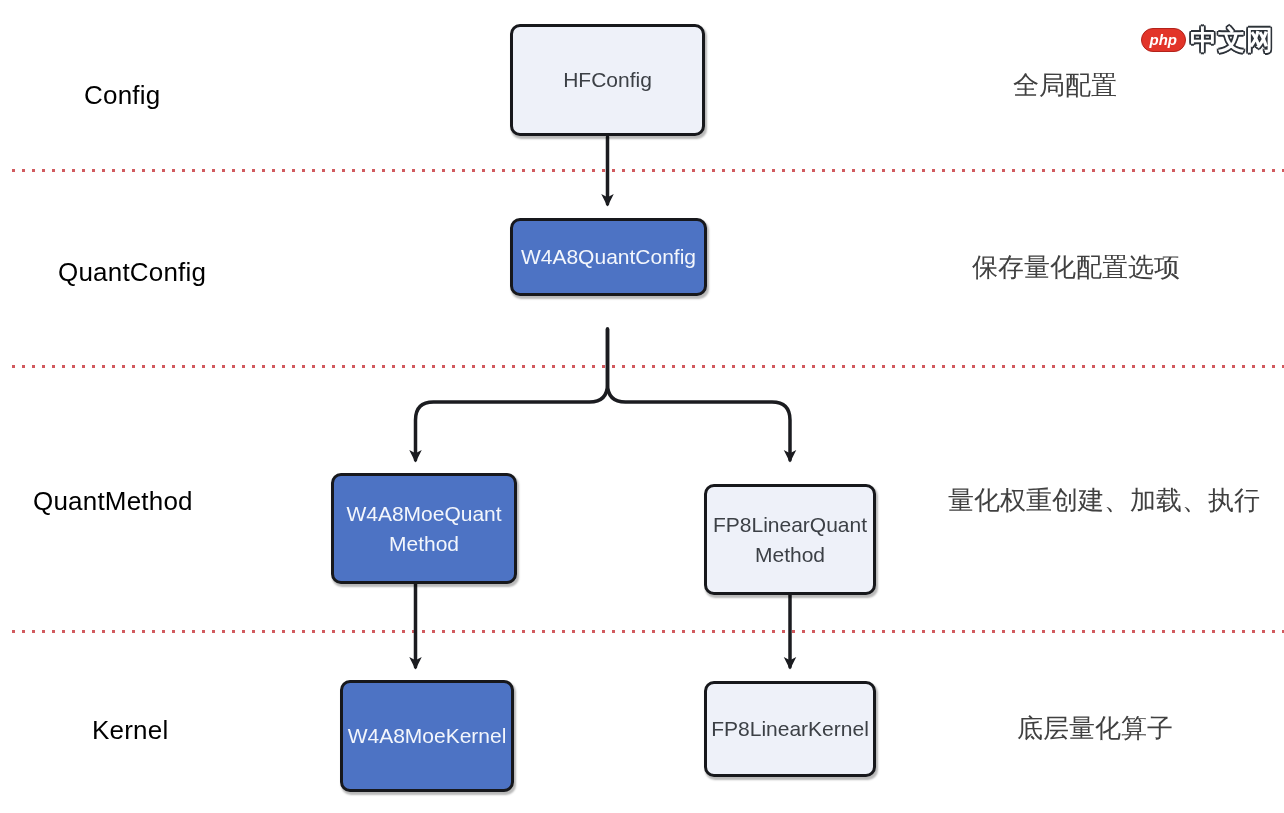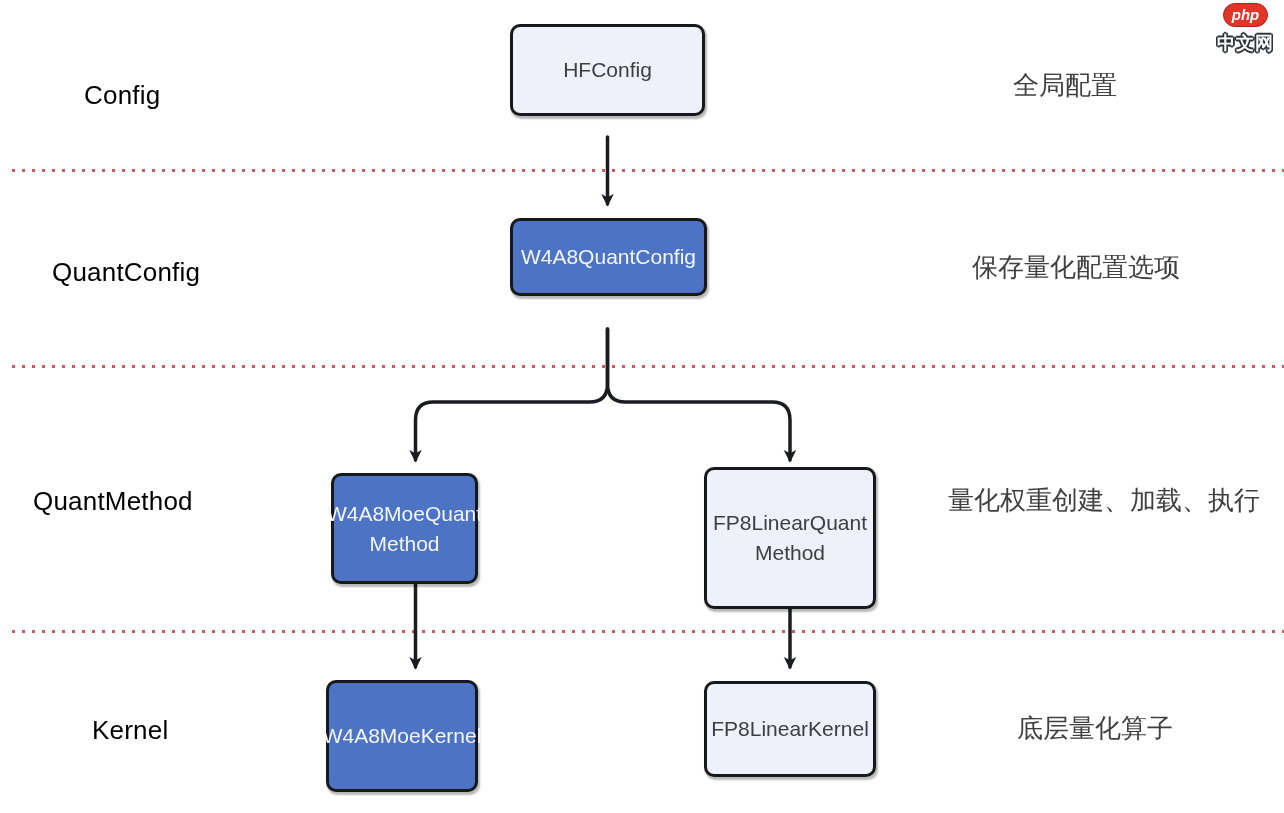--- a/index.html
+++ b/index.html
@@ -28,28 +28,28 @@
     display:flex;align-items:center;justify-content:center;text-align:center;
     font-size:21px;line-height:30px;white-space:pre-line;
     box-shadow:1.5px 2.5px 2px rgba(0,0,0,0.28);
     box-sizing:border-box;
   }
   .node.blue{background:#4d73c4;color:#f3f6fc;}
   .node.light{background:#eef1f9;color:#3c4046;}
   
   .arrows{position:absolute;left:0;top:0;pointer-events:none;}
   
-  .logo{position:absolute;top:3px;right:10px;display:flex;align-items:center;gap:4px;flex-direction:column;}
+  .logo{position:absolute;top:22px;right:10px;display:flex;align-items:center;gap:4px;}
   .logo-badge{
     display:inline-block;background:#e23429;color:#ffffff;font-style:italic;font-weight:bold;
     font-size:15px;line-height:15px;padding:3px 8px 4px 8px;border-radius:12px;
     border:1px solid #b3221a;
   }
   .logo-text{
-    font-size:18px;font-weight:bold;color:#ffffff;letter-spacing:1px;
+    font-size:27px;font-weight:bold;color:#ffffff;letter-spacing:1px;
     text-shadow:-1.4px -1.4px 0 #2e333a,1.4px -1.4px 0 #2e333a,-1.4px 1.4px 0 #2e333a,
       1.4px 1.4px 0 #2e333a,0 -1.6px 0 #2e333a,0 1.6px 0 #2e333a,-1.6px 0 0 #2e333a,1.6px 0 0 #2e333a;
   }
 </style>
 </head>
 <body>
 
 <div class="canvas">
 
   <div class="separator" style="top:169px"></div>
@@ -65,39 +65,39 @@
     <g stroke="#1b1c20" stroke-width="3.5" fill="none" stroke-linecap="round">
       <path d="M607.5,137 L607.5,204" marker-end="url(#ah)"></path>
       <path d="M607.5,329 L607.5,384 Q607.5,402 589.5,402 L433.5,402 Q415.5,402 415.5,420 L415.5,460" marker-end="url(#ah)"></path>
       <path d="M607.5,329 L607.5,384 Q607.5,402 625.5,402 L772,402 Q790,402 790,420 L790,460" marker-end="url(#ah)"></path>
       <path d="M415.5,584 L415.5,667" marker-end="url(#ah)"></path>
       <path d="M790,584 L790,667" marker-end="url(#ah)"></path>
     </g>
   </svg>
 
   <div class="row-label" style="left:84px;top:75px">Config</div>
-  <div class="row-label" style="left:52px;top:252px">QuantConfig</div>
+  <div class="row-label" style="left:58px;top:252px">QuantConfig</div>
   <div class="row-label" style="left:33px;top:481px">QuantMethod</div>
   <div class="row-label" style="left:92px;top:710px">Kernel</div>
 
-  <div class="node light" style="left:510px;top:24px;width:195px;height:92px">
+  <div class="node light" style="left:510px;top:24px;width:195px;height:112px">
     <span>HFConfig</span>
   </div>
   <div class="node blue" style="left:510px;top:218px;width:197px;height:78px">
     <span>W4A8QuantConfig</span>
   </div>
-  <div class="node blue" style="left:331px;top:473px;width:147px;height:111px">
+  <div class="node blue" style="left:331px;top:473px;width:186px;height:111px">
     <span>W4A8MoeQuant
 Method</span>
   </div>
-  <div class="node light" style="left:704px;top:467px;width:172px;height:142px">
+  <div class="node light" style="left:704px;top:484px;width:172px;height:111px">
     <span>FP8LinearQuant
 Method</span>
   </div>
-  <div class="node blue" style="left:326px;top:680px;width:152px;height:112px">
+  <div class="node blue" style="left:340px;top:680px;width:174px;height:112px">
     <span>W4A8MoeKernel</span>
   </div>
   <div class="node light" style="left:704px;top:681px;width:172px;height:96px">
     <span>FP8LinearKernel</span>
   </div>
 
   <div class="desc" style="left:1013px;top:68px">全局配置</div>
   <div class="desc" style="left:948px;top:483px">量化权重创建、加载、执行</div>
   <div class="desc" style="left:972px;top:250px">保存量化配置选项</div>
   <div class="desc" style="left:1017px;top:711px">底层量化算子</div>

